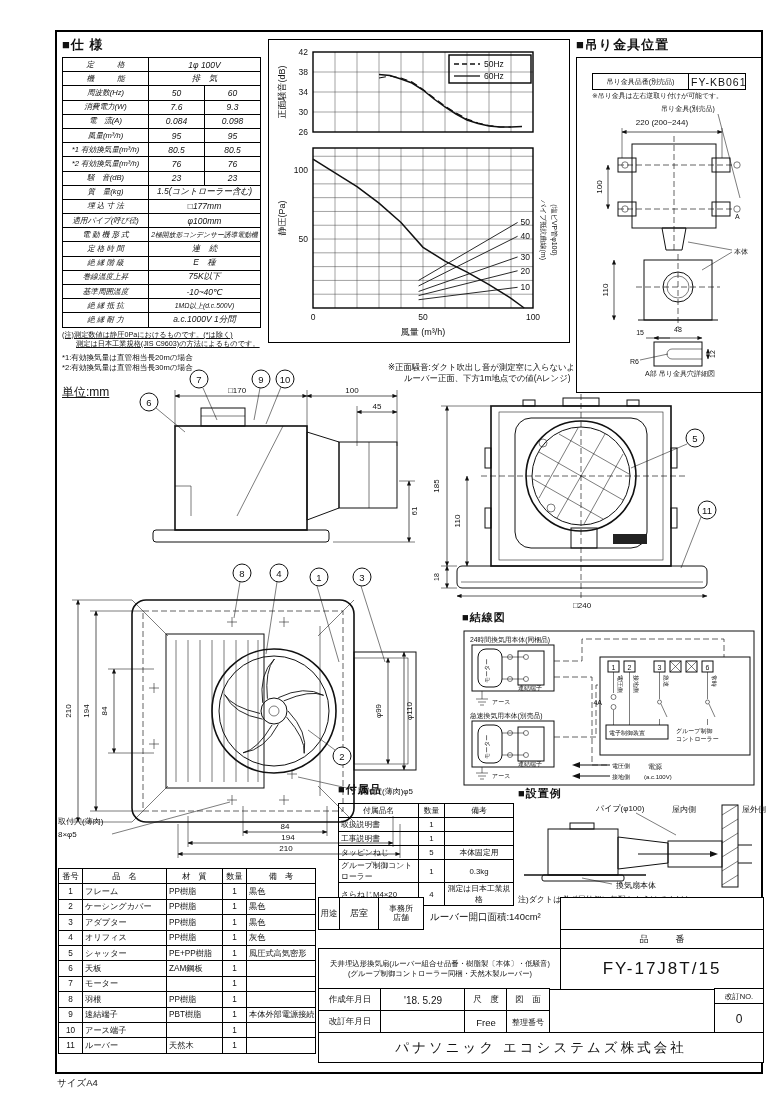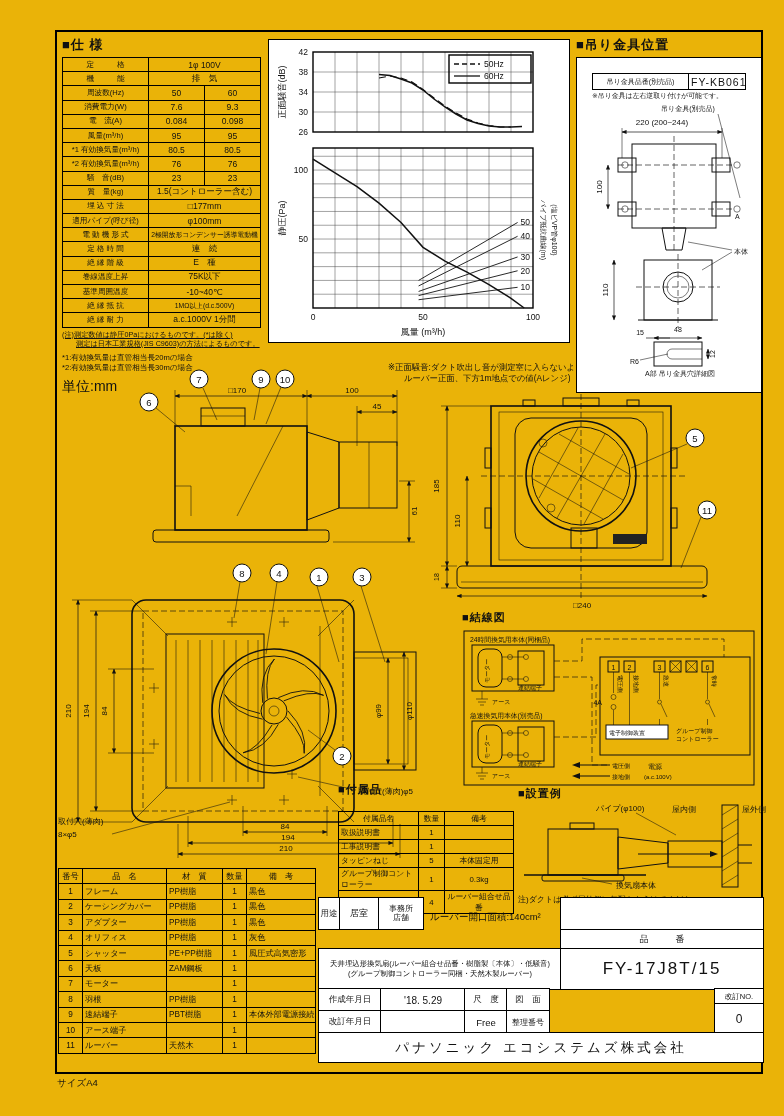--- a/index.html
+++ b/index.html
@@ -1,30 +1,30 @@
 <!DOCTYPE html>
 <html><head>
 <meta charset="utf-8">
 <style>
   html,body{margin:0;padding:0;background:#e8e8e8;}
-  .sheet{position:relative;width:784px;height:1116px;background:#eab308;
+  .sheet{position:relative;width:784px;height:1116px;background:#ffffff;
          font-family:"Liberation Sans","DejaVu Sans",sans-serif;color:#111;overflow:hidden;}
   .abs{position:absolute;}
   .frame{position:absolute;left:55px;top:30px;width:704px;height:1040px;border:2px solid #000;}
   .sec-title{font-size:13px;font-weight:bold;letter-spacing:1px;}
   .sec-title.sm{font-size:11px;}
   table{border-collapse:collapse;}
   td,th{border:1px solid #000;padding:0 2px;font-weight:normal;}
   
   .spec-table{width:198px;font-size:8.5px;margin-top:3px;table-layout:fixed;}
-  .spec-table td{height:13.2px;text-align:center;overflow:hidden;white-space:nowrap;}
+  .spec-table td{height:13.2px;text-align:center;overflow:hidden;white-space:nowrap;font-style:italic;}
   .spec-table td.sl{font-size:7.6px;}
   .notes{font-size:7.2px;line-height:1.25;margin-top:2px;text-decoration:underline;}
   .fns{font-size:7.6px;line-height:1.35;margin-top:5px;}
-  .unit{font-size:14px;margin-top:5px;}
+  .unit{font-size:12px;margin-top:11px;text-decoration:underline;}
   
   .chartbox{border:1.5px solid #000;margin-top:3px;height:302px;background:#fff;}
   .chart-note{position:absolute;left:388px;top:362px;width:340px;font-size:8.4px;line-height:1.3;}
   .chart-note .in{padding-left:16px;}
   
   .bracketbox{border:1.5px solid #000;margin-top:3px;height:304px;padding:15px;background:#fff;}
   .bktable{width:100%;font-size:8px;table-layout:fixed;}
   .bktable td{height:15px;text-align:center;white-space:nowrap;overflow:hidden;}
   .bktable td.pn{font-size:10.5px;letter-spacing:1px;}
   .bknote{font-size:6.9px;margin:1px 0;white-space:nowrap;}
@@ -618,21 +618,21 @@
       <line class="s" x1="118" y1="151" x2="148" y2="151"></line>
         <polygon points="118,148 110,151 118,154" fill="#111"></polygon>
       <text class="lb6" x="150" y="154">接地側</text>
       <text class="lb7" x="186" y="144">電源</text>
       <text class="lb6" x="182" y="154">(a.c.100V)</text>
     </svg>
   </div>
 
   <div class="abs" style="left:338px;top:782px;width:180px">
     <div class="sec-title sm">■付属品</div>
-    <table class="acc-table" style="margin-top:14px">
+    <table class="acc-table" style="margin-top:6px">
       <colgroup>
           <col style="width:80px">
           <col style="width:26px">
           <col>
         </colgroup>
       <thead>
           <tr id="acc-head">
             <th>付属品名</th>
             <th>数量</th>
             <th>備考</th>
@@ -655,21 +655,21 @@
             <td>本体固定用</td>
           </tr>
           <tr>
             <td>グループ制御コントローラー</td>
             <td>1</td>
             <td>0.3kg</td>
           </tr>
           <tr>
             <td>さらねじM4×20</td>
             <td>4</td>
-            <td>ルーバー組合せ品番</td>
+            <td>測定は日本工業規格</td>
           </tr>
         </tbody>
     </table>
   </div>
 
   <div class="abs" style="left:518px;top:786px;width:246px">
     <div class="sec-title sm">■設置例</div>
     <svg width="244" height="88" viewBox="0 0 244 88">
       <text class="lb" x="78" y="10">パイプ(φ100)</text>
       <line class="thin" x1="118" y1="12" x2="158" y2="34"></line>

